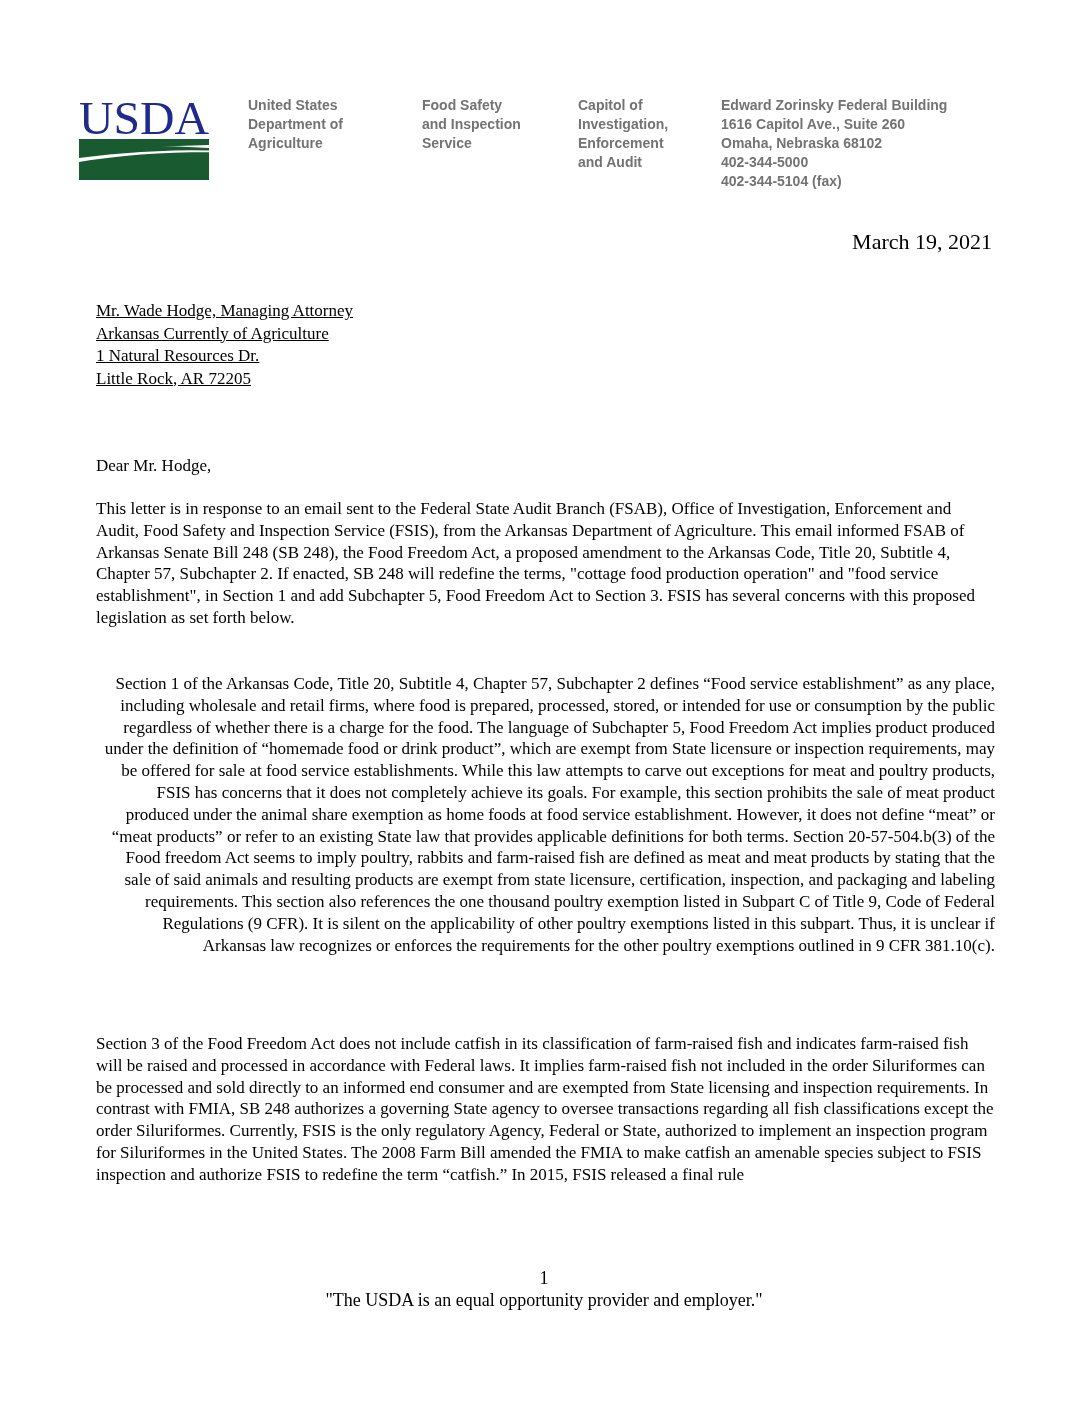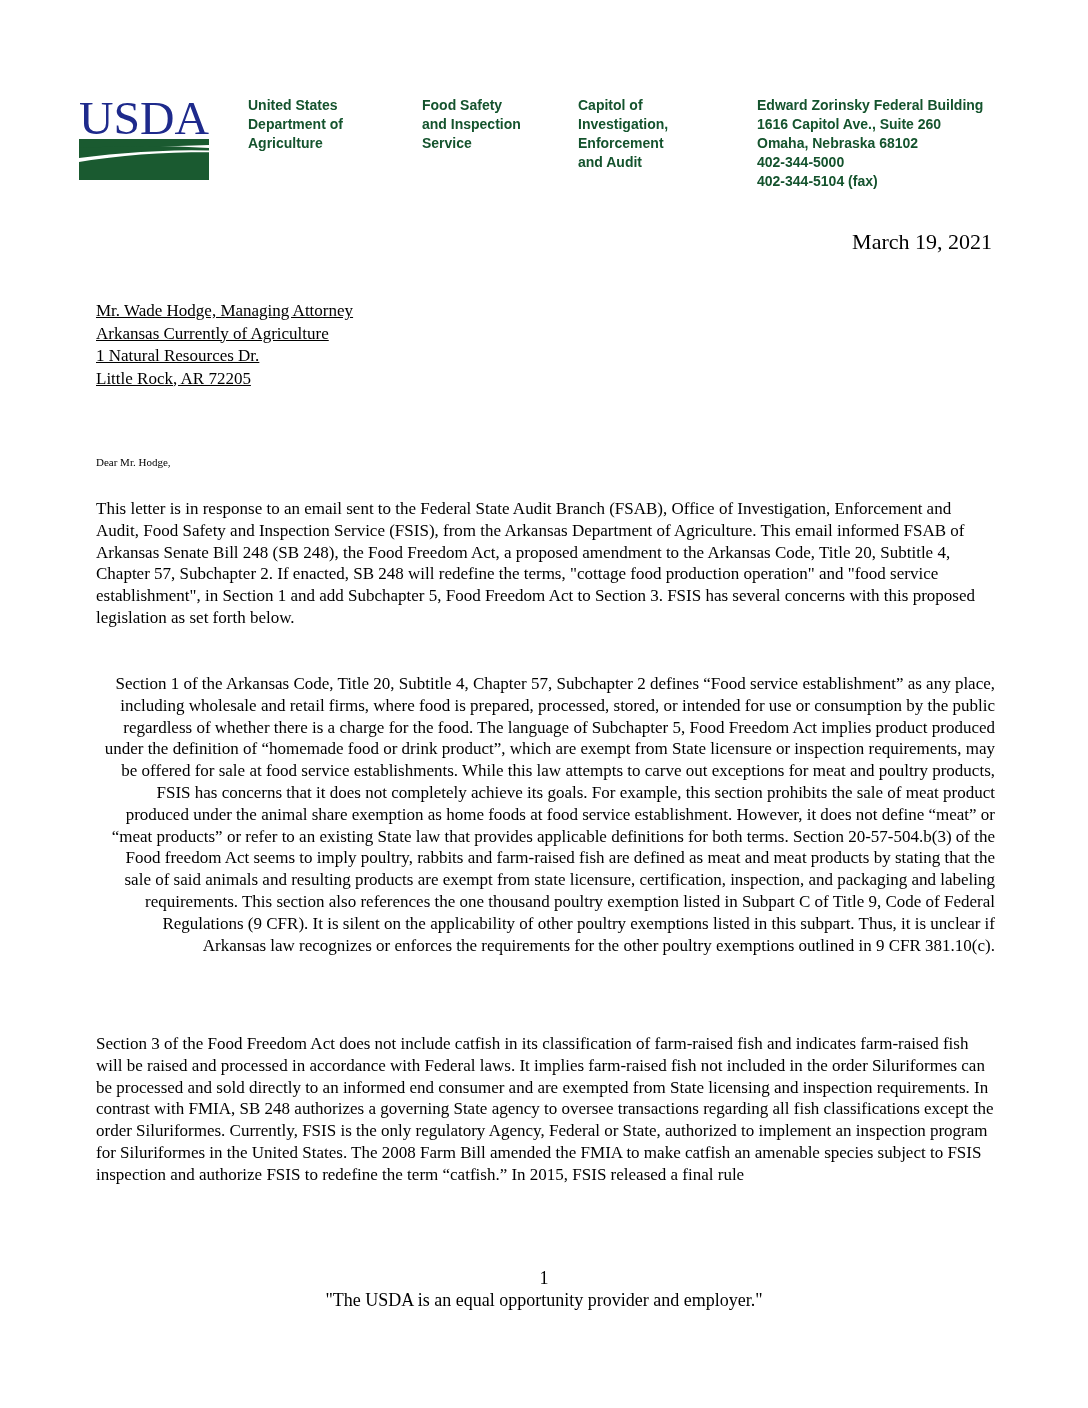--- a/index.html
+++ b/index.html
@@ -1,29 +1,29 @@
 <!DOCTYPE html>
 <html><head>
 <meta charset="utf-8">
 <style>
   html, body { margin: 0; padding: 0; background: #ffffff; }
   body { width: 1088px; height: 1408px; position: relative; overflow: hidden;
          font-family: "Liberation Serif", "DejaVu Serif", serif; color: #000; }
   .letterhead { position: absolute; top: 96px; left: 78px; width: 960px; height: 100px; }
   .logo { position: absolute; left: 0; top: 0; width: 132px; height: 84px; }
   .lh-col { position: absolute; top: 0; font-family: "Liberation Sans", "DejaVu Sans", sans-serif;
-            font-weight: bold; font-size: 14px; line-height: 19px; color: #14532d; }
+            font-weight: bold; font-size: 14px; line-height: 19px; color: #737373; }
   .lh-col div { white-space: nowrap; }
   .col1 { left: 170px; }
   .col2 { left: 344px; }
   .col3 { left: 500px; }
-  .col4 { left: 643px; margin-left: 36px; }
+  .col4 { left: 643px; }
   .date { position: absolute; top: 229px; right: 96px; font-size: 22px; }
   .address { position: absolute; top: 300px; left: 96px; font-size: 17px; line-height: 22.5px; text-decoration: underline; }
-  .salutation { position: absolute; top: 456px; left: 96px; font-size: 11px; }
+  .salutation { position: absolute; top: 456px; left: 96px; font-size: 17px; }
   .body-text { position: absolute; left: 96px; width: 899px; font-size: 17px; line-height: 21.8px;
                text-align: left; }
   .p1 { top: 498px; }
   .p2 { top: 673px; text-align: right; }
   .p3 { top: 1033px; }
   .page-number { position: absolute; top: 1268px; left: 0; width: 1088px; text-align: center; font-size: 18px; }
   .footer { position: absolute; top: 1290px; left: 0; width: 1088px; text-align: center; font-size: 18px; }
 </style>
 </head>
 <body>

